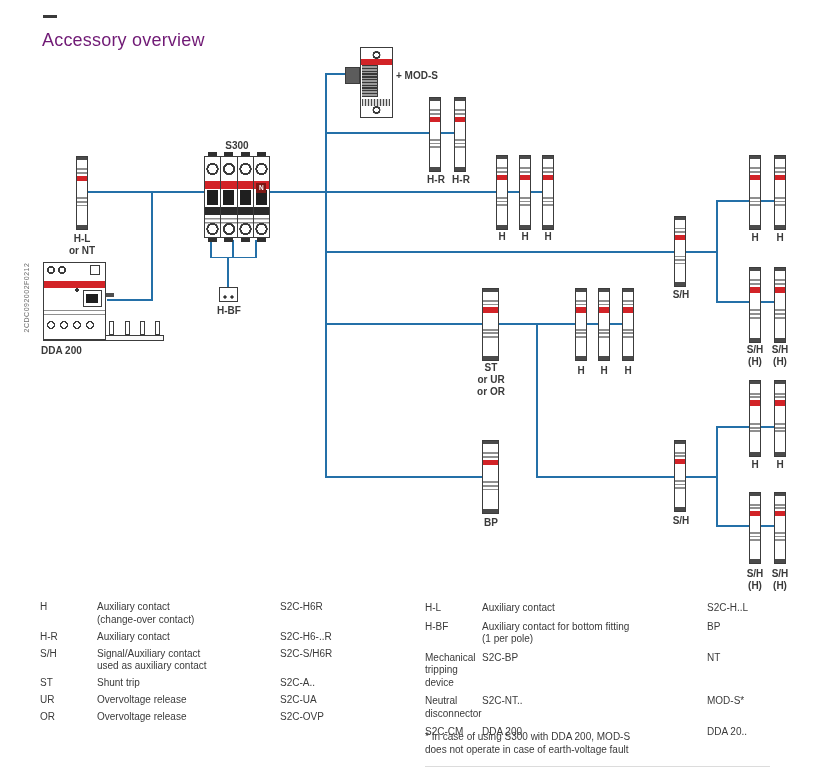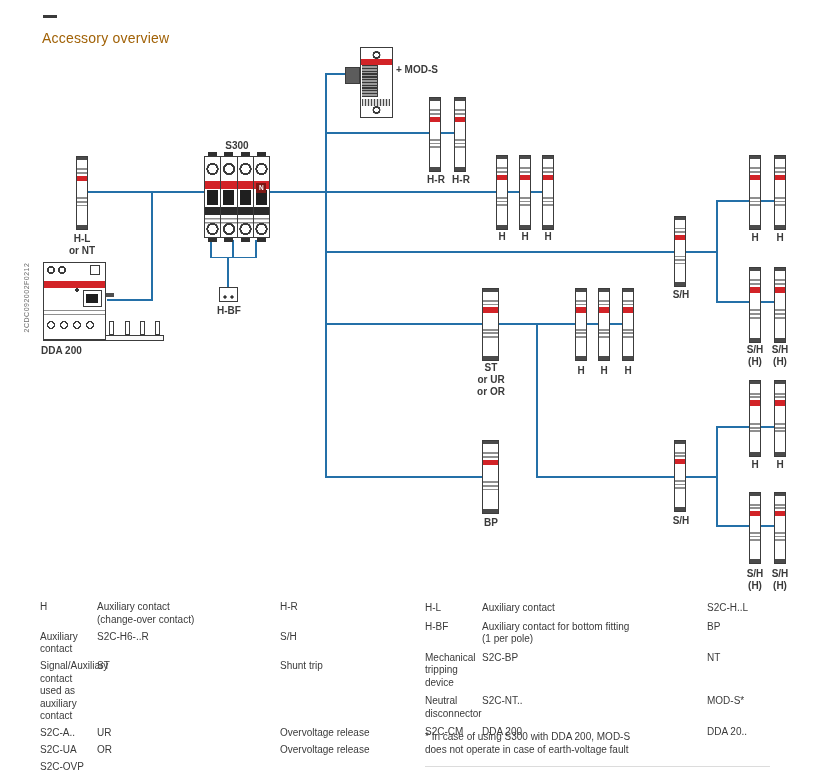--- a/index.html
+++ b/index.html
@@ -2,21 +2,21 @@
 <html style="--line: #2470a8; --red: #d22327; --outline: #3c3c3c; --text: #3a3a3a;"><head>
 <meta charset="utf-8">
 <style>
   html,body{margin:0;padding:0;background:#fff;}
   #stage{position:relative;width:816px;height:772px;background:#fff;overflow:hidden;
          font-family:"Liberation Sans",sans-serif;color:var(--text);}
   :root{--line:#2470a8;--red:#d22327;--outline:#3c3c3c;--text:#3a3a3a;}
 
   
   .dash{position:absolute;left:43px;top:15px;width:14px;height:3px;background:#3a3a3a;}
-  .title{position:absolute;left:42px;top:30px;font-size:14px;letter-spacing:.2px;color:#a16207;}
+  .title{position:absolute;left:42px;top:30px;font-size:18px;letter-spacing:.2px;color:#701a75;}
 
   .doccode{position:absolute;left:-30px;top:294px;width:112px;text-align:center;
            transform:rotate(-90deg);font-size:7px;color:#6e6e6e;letter-spacing:.5px;}
 
   
   .w{position:absolute;background:var(--line);height:1.6px;}
   .w.v{width:1.6px;height:auto;}
 
   
   .strip{position:absolute;box-sizing:border-box;border:1px solid var(--outline);
@@ -190,21 +190,21 @@
   <div class="strip" style="left:749px;top:380px;width:12px;height:77px;"></div>
   <div class="strip" style="left:774px;top:380px;width:12px;height:77px;"></div>
   <div class="strip" style="left:749px;top:492px;width:12px;height:72px;"></div>
   <div class="strip" style="left:774px;top:492px;width:12px;height:72px;"></div>
 
   <span class="dl" style="left:237px;top:140px;text-align:right;">S300</span>
   <span class="dl" style="left:82px;top:233px;">H-L
 or NT</span>
   <span class="dl left" style="left:41px;top:345px;">DDA 200</span>
   <span class="dl" style="left:229px;top:305px;">H-BF</span>
-  <span class="dl left" style="left:396px;top:64px;">+ MOD-S</span>
+  <span class="dl left" style="left:396px;top:70px;">+ MOD-S</span>
   <span class="dl" style="left:436px;top:174px;">H-R</span>
   <span class="dl" style="left:461px;top:174px;">H-R</span>
   <span class="dl" style="left:502px;top:231px;">H</span>
   <span class="dl" style="left:525px;top:231px;">H</span>
   <span class="dl" style="left:548px;top:231px;">H</span>
   <span class="dl" style="left:681px;top:289px;">S/H</span>
   <span class="dl" style="left:755px;top:232px;">H</span>
   <span class="dl" style="left:780px;top:232px;">H</span>
   <span class="dl" style="left:755px;top:344px;">S/H
 (H)</span>
@@ -222,26 +222,28 @@
   <span class="dl" style="left:780px;top:459px;">H</span>
   <span class="dl" style="left:755px;top:568px;">S/H
 (H)</span>
   <span class="dl" style="left:780px;top:568px;">S/H
 (H)</span>
 
   <div class="legend lgL">
     <span>H</span>
       <span>Auxiliary contact
 (change-over contact)</span>
+      <span>S2C-H6R</span>
     <span>H-R</span>
       <span>Auxiliary contact</span>
       <span>S2C-H6-..R</span>
     <span>S/H</span>
       <span>Signal/Auxiliary contact
 used as auxiliary contact</span>
+      <span>S2C-S/H6R</span>
     <span>ST</span>
       <span>Shunt trip</span>
       <span>S2C-A..</span>
     <span>UR</span>
       <span>Overvoltage release</span>
       <span>S2C-UA</span>
     <span>OR</span>
       <span>Overvoltage release</span>
       <span>S2C-OVP</span>
   </div>

